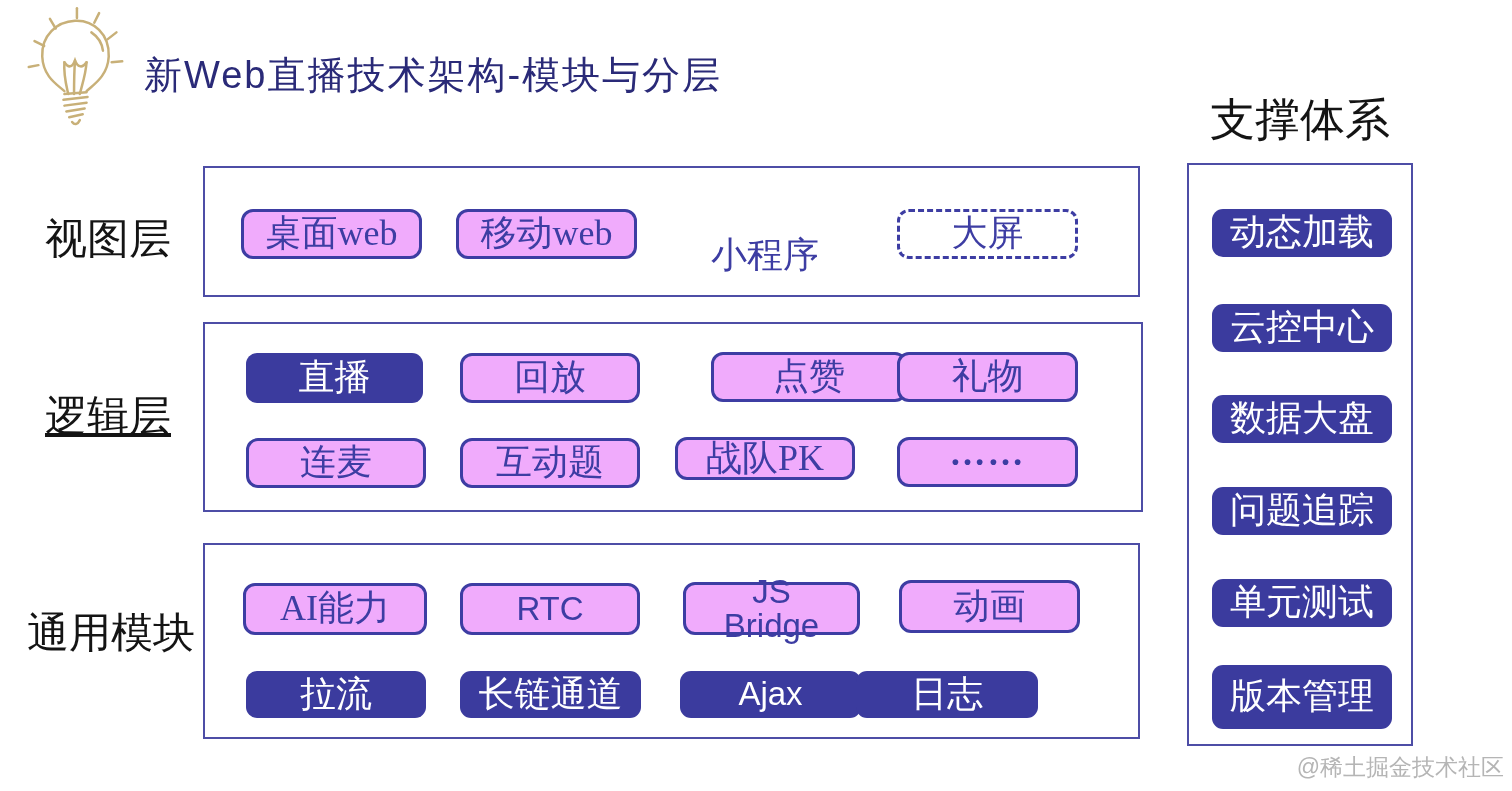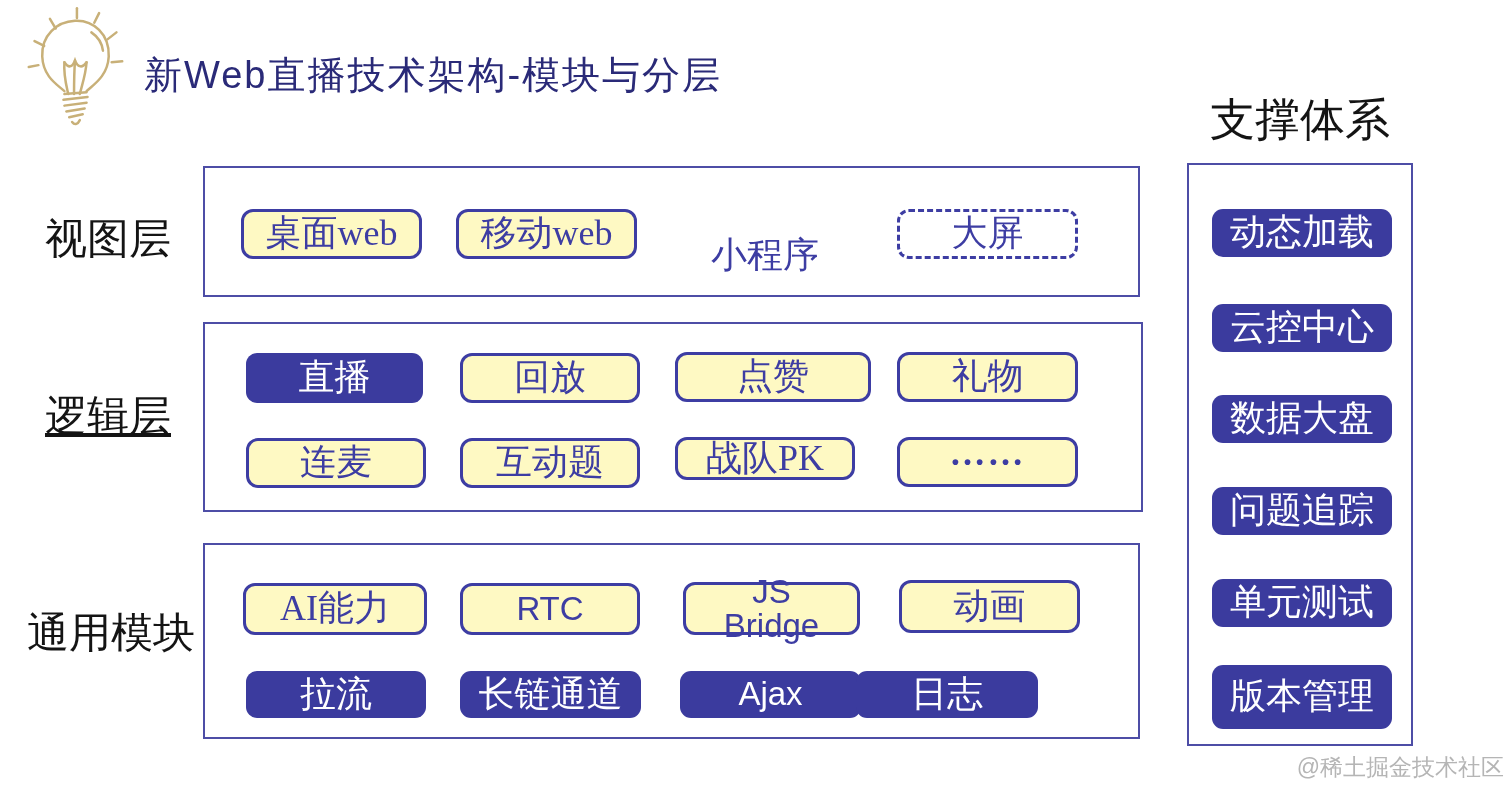--- a/index.html
+++ b/index.html
@@ -59,21 +59,21 @@
     position: absolute;
     display: flex;
     align-items: center;
     justify-content: center;
     border-radius: 12px;
     font-size: 36px;
     line-height: 1.1;
     text-align: center;
     white-space: nowrap;
   }
-  .chip.outline { border: 3px solid var(--outline); color: var(--outline); background: #fef9c3; }
+  .chip.outline { border: 3px solid var(--outline); color: var(--outline); background: #f0abfc; }
   .chip.dashed  { border: 3px dashed var(--outline); color: var(--outline); background: #fff; }
   .chip.filled  { background: var(--accent_fill); color: #ffffff; border-radius: 11px; }
   .chip.plain   { color: var(--outline); margin-top: 24px; }
   .chip.latin   { font-family: "Liberation Sans", "DejaVu Sans", sans-serif; font-size: 33px; }
   .chip.two-line { white-space: pre-line; overflow: visible; line-height: 34px; }
   .chip.dots    { letter-spacing: 2px; font-weight: 700; }
   .chip.dots span { transform: translateY(-8px); display: inline-block; }
 
   #watermark {
     right: 8px; top: 752px;
@@ -127,21 +127,21 @@
 <div id="box-common" class="abs container-box"></div>
 <div id="box-support" class="abs container-box"></div>
 
 <div class="chip outline" style="left:241px;top:209px;width:181px;height:50px">桌面web</div>
 <div class="chip outline" style="left:456px;top:209px;width:181px;height:50px">移动web</div>
 <div class="chip plain" style="left:675px;top:207px;width:180px;height:50px">小程序</div>
 <div class="chip dashed" style="left:897px;top:209px;width:181px;height:50px">大屏</div>
 
 <div class="chip filled" style="left:246px;top:353px;width:177px;height:50px">直播</div>
 <div class="chip outline" style="left:460px;top:353px;width:180px;height:50px">回放</div>
-<div class="chip outline" style="left:675px;top:352px;width:196px;height:50px">点赞</div>
+<div class="chip outline" style="left:711px;top:352px;width:196px;height:50px">点赞</div>
 <div class="chip outline" style="left:897px;top:352px;width:181px;height:50px">礼物</div>
 <div class="chip outline" style="left:246px;top:438px;width:180px;height:50px">连麦</div>
 <div class="chip outline" style="left:460px;top:438px;width:180px;height:50px">互动题</div>
 <div class="chip outline" style="left:675px;top:437px;width:180px;height:43px">战队PK</div>
 <div class="chip outline dots" style="left:897px;top:437px;width:181px;height:50px">
     <span>……</span>
   </div>
 
 <div class="chip outline" style="left:243px;top:583px;width:184px;height:52px">AI能力</div>
 <div class="chip outline latin" style="left:460px;top:583px;width:180px;height:52px">RTC</div>

